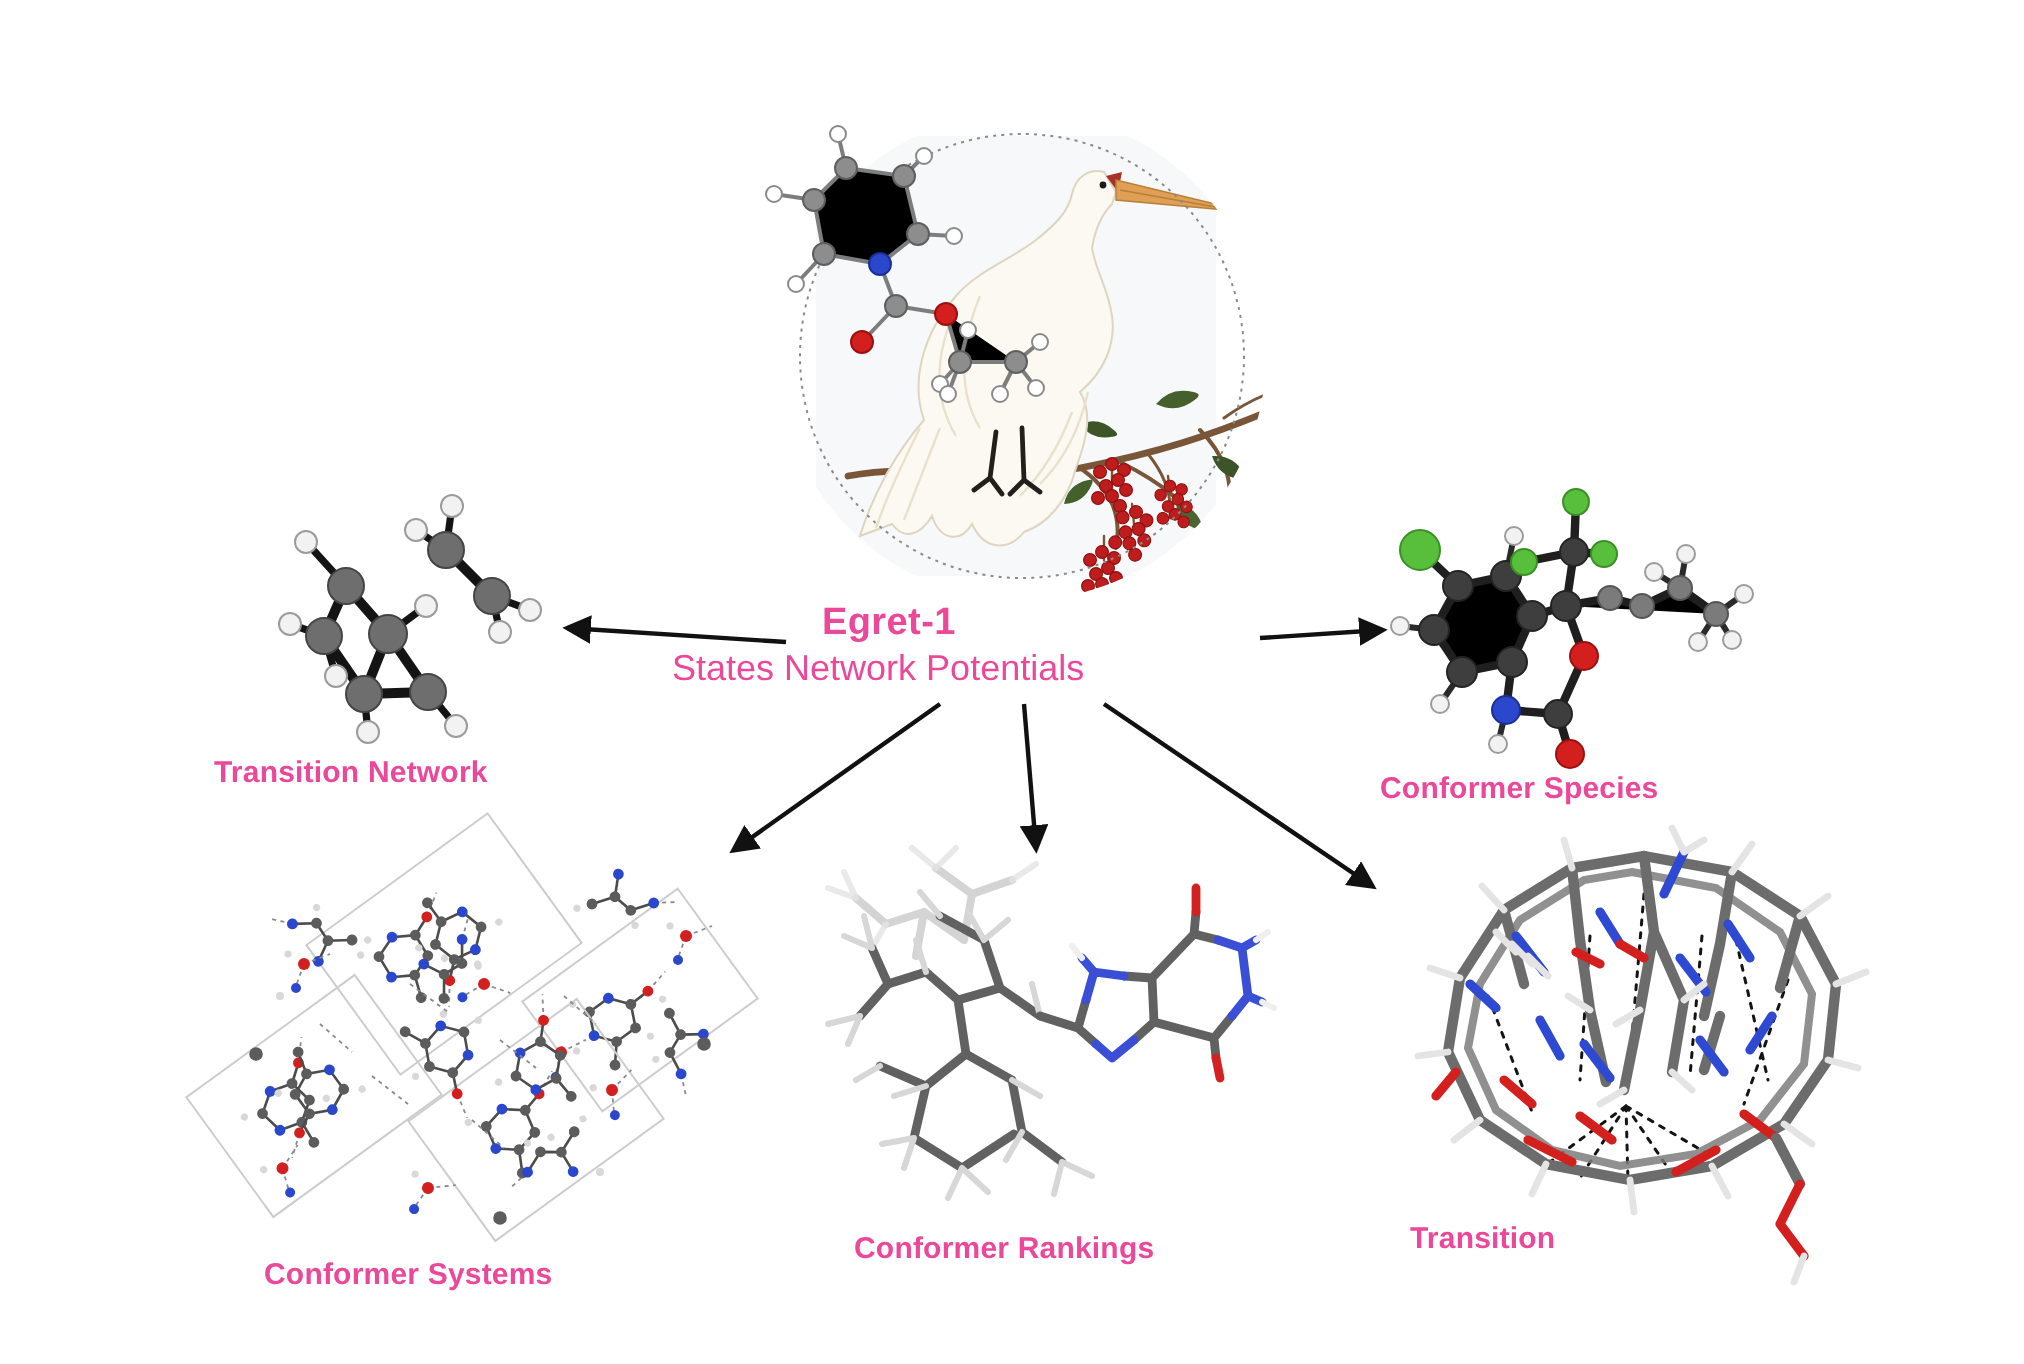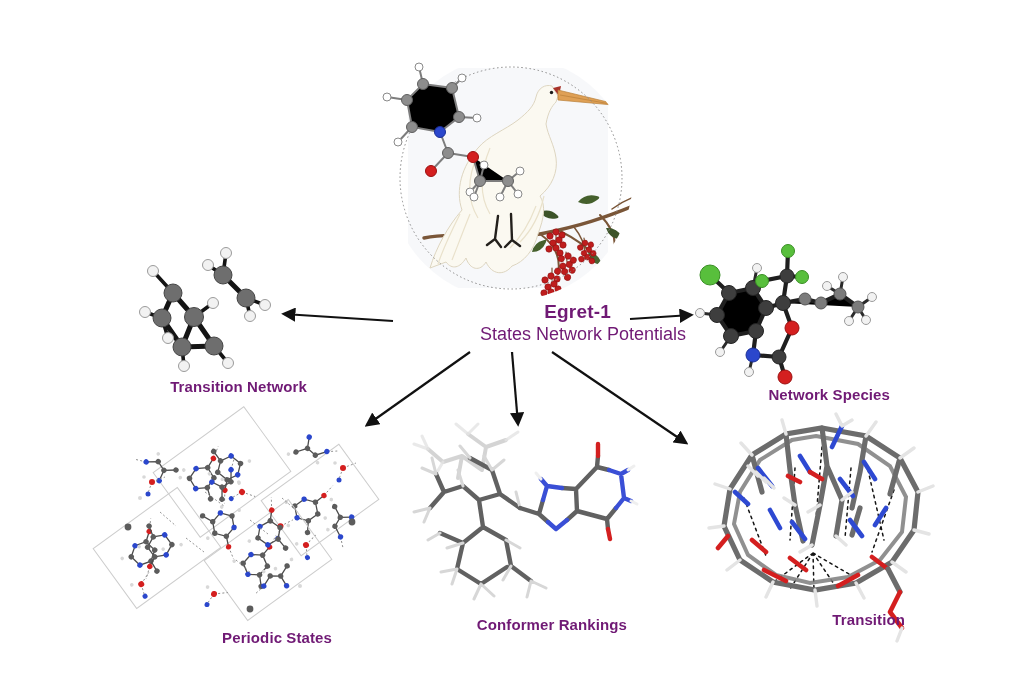--- a/index.html
+++ b/index.html
@@ -1,21 +1,21 @@
 <!DOCTYPE html>
 <html><head>
 <meta charset="utf-8">
 <style>
   html,body{margin:0;padding:0;}
   body{
     width:1012px;height:682px;position:relative;overflow:hidden;
     background:#ffffff;font-family:"Liberation Sans",sans-serif;
   }
   #canvas{position:absolute;left:0;top:0;z-index:0;}
-  .txt{position:absolute;z-index:2;text-align:right;color:#701a75;}
+  .txt{position:absolute;z-index:2;text-align:left;color:#ec4899;}
   #title{left:411px;top:301px;width:200px;font-size:19px;font-weight:700;letter-spacing:.2px;}
   #subtitle{left:336px;top:324px;width:350px;font-size:18px;font-weight:500;}
   .nodelabel{font-size:15px;font-weight:600;letter-spacing:.1px;}
   #lbl-ts{left:107px;top:378px;width:200px;}
   #lbl-ss{left:690px;top:386px;width:200px;}
   #lbl-ps{left:132px;top:629px;width:200px;}
   #lbl-cr{left:427px;top:616px;width:200px;}
   #lbl-mc{left:705px;top:611px;width:200px;}
 
   
@@ -345,16 +345,16 @@
     <path class="mh" d="M866 436 L876 422 M900 458 L914 448 M918 492 L933 486 M914 530 L929 534 M892 562 L906 572
       M856 583 L864 598 M815 590 L817 606 M773 582 L766 597 M740 560 L727 570 M724 526 L709 528
       M730 489 L715 484 M752 455 L741 443 M786 434 L782 420 M820 505 L808 512 M842 500 L852 492
       M812 545 L800 552 M836 536 L846 545 M795 505 L784 498 M758 476 L748 466 M766 482 L756 472 M774 488 L764 478"></path>
   </g>
 </svg>
 
 <div id="title" class="txt">Egret-1</div>
 <div id="subtitle" class="txt">States Network Potentials</div>
 <div id="lbl-ts" class="txt nodelabel">Transition Network</div>
-<div id="lbl-ss" class="txt nodelabel">Network Species</div>
-<div id="lbl-ps" class="txt nodelabel">Periodic States</div>
+<div id="lbl-ss" class="txt nodelabel">Conformer Species</div>
+<div id="lbl-ps" class="txt nodelabel">Conformer Systems</div>
 <div id="lbl-cr" class="txt nodelabel">Conformer Rankings</div>
 <div id="lbl-mc" class="txt nodelabel">Transition</div>
 
 </body></html>

